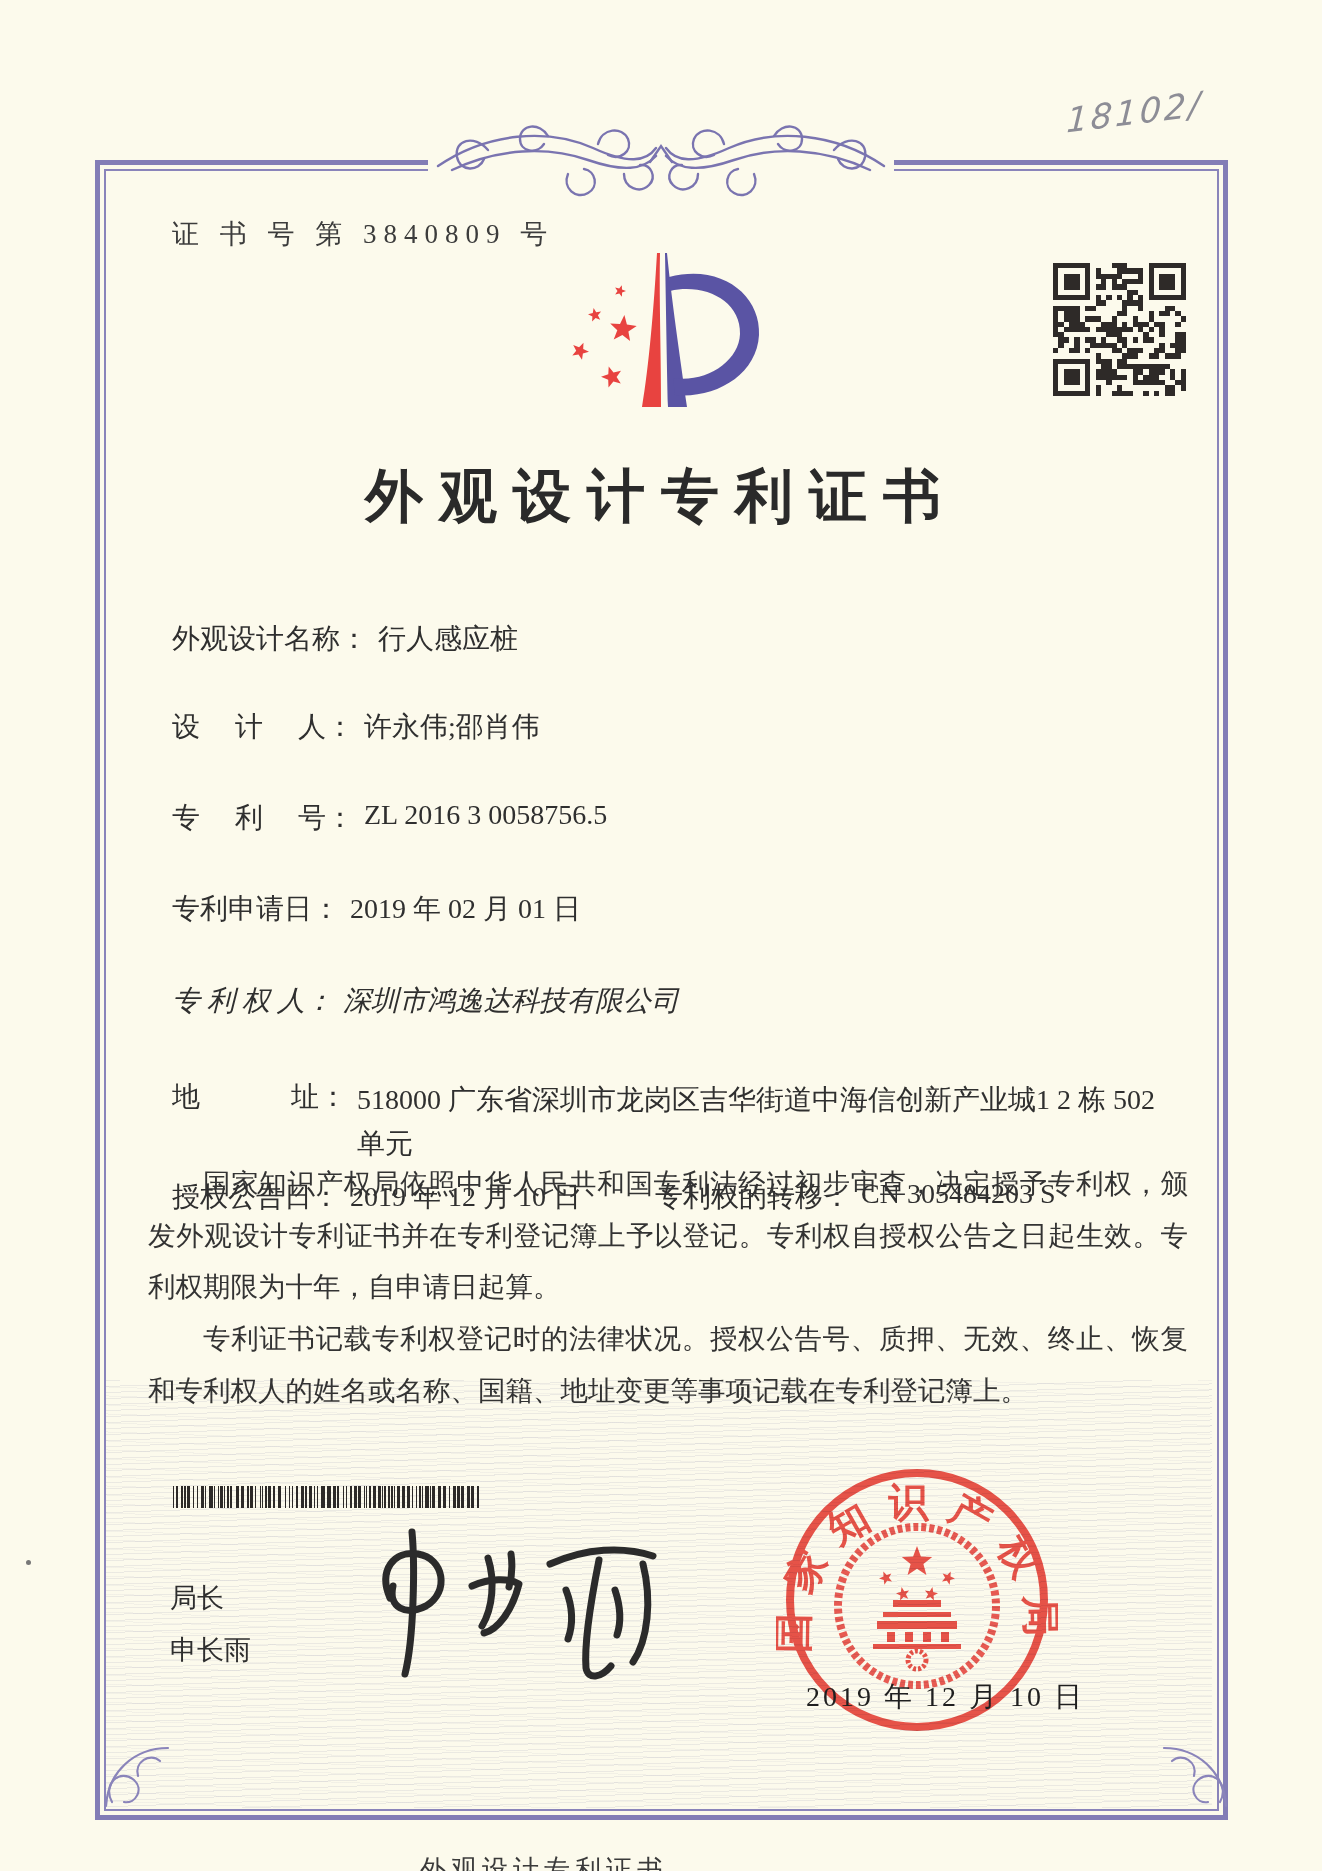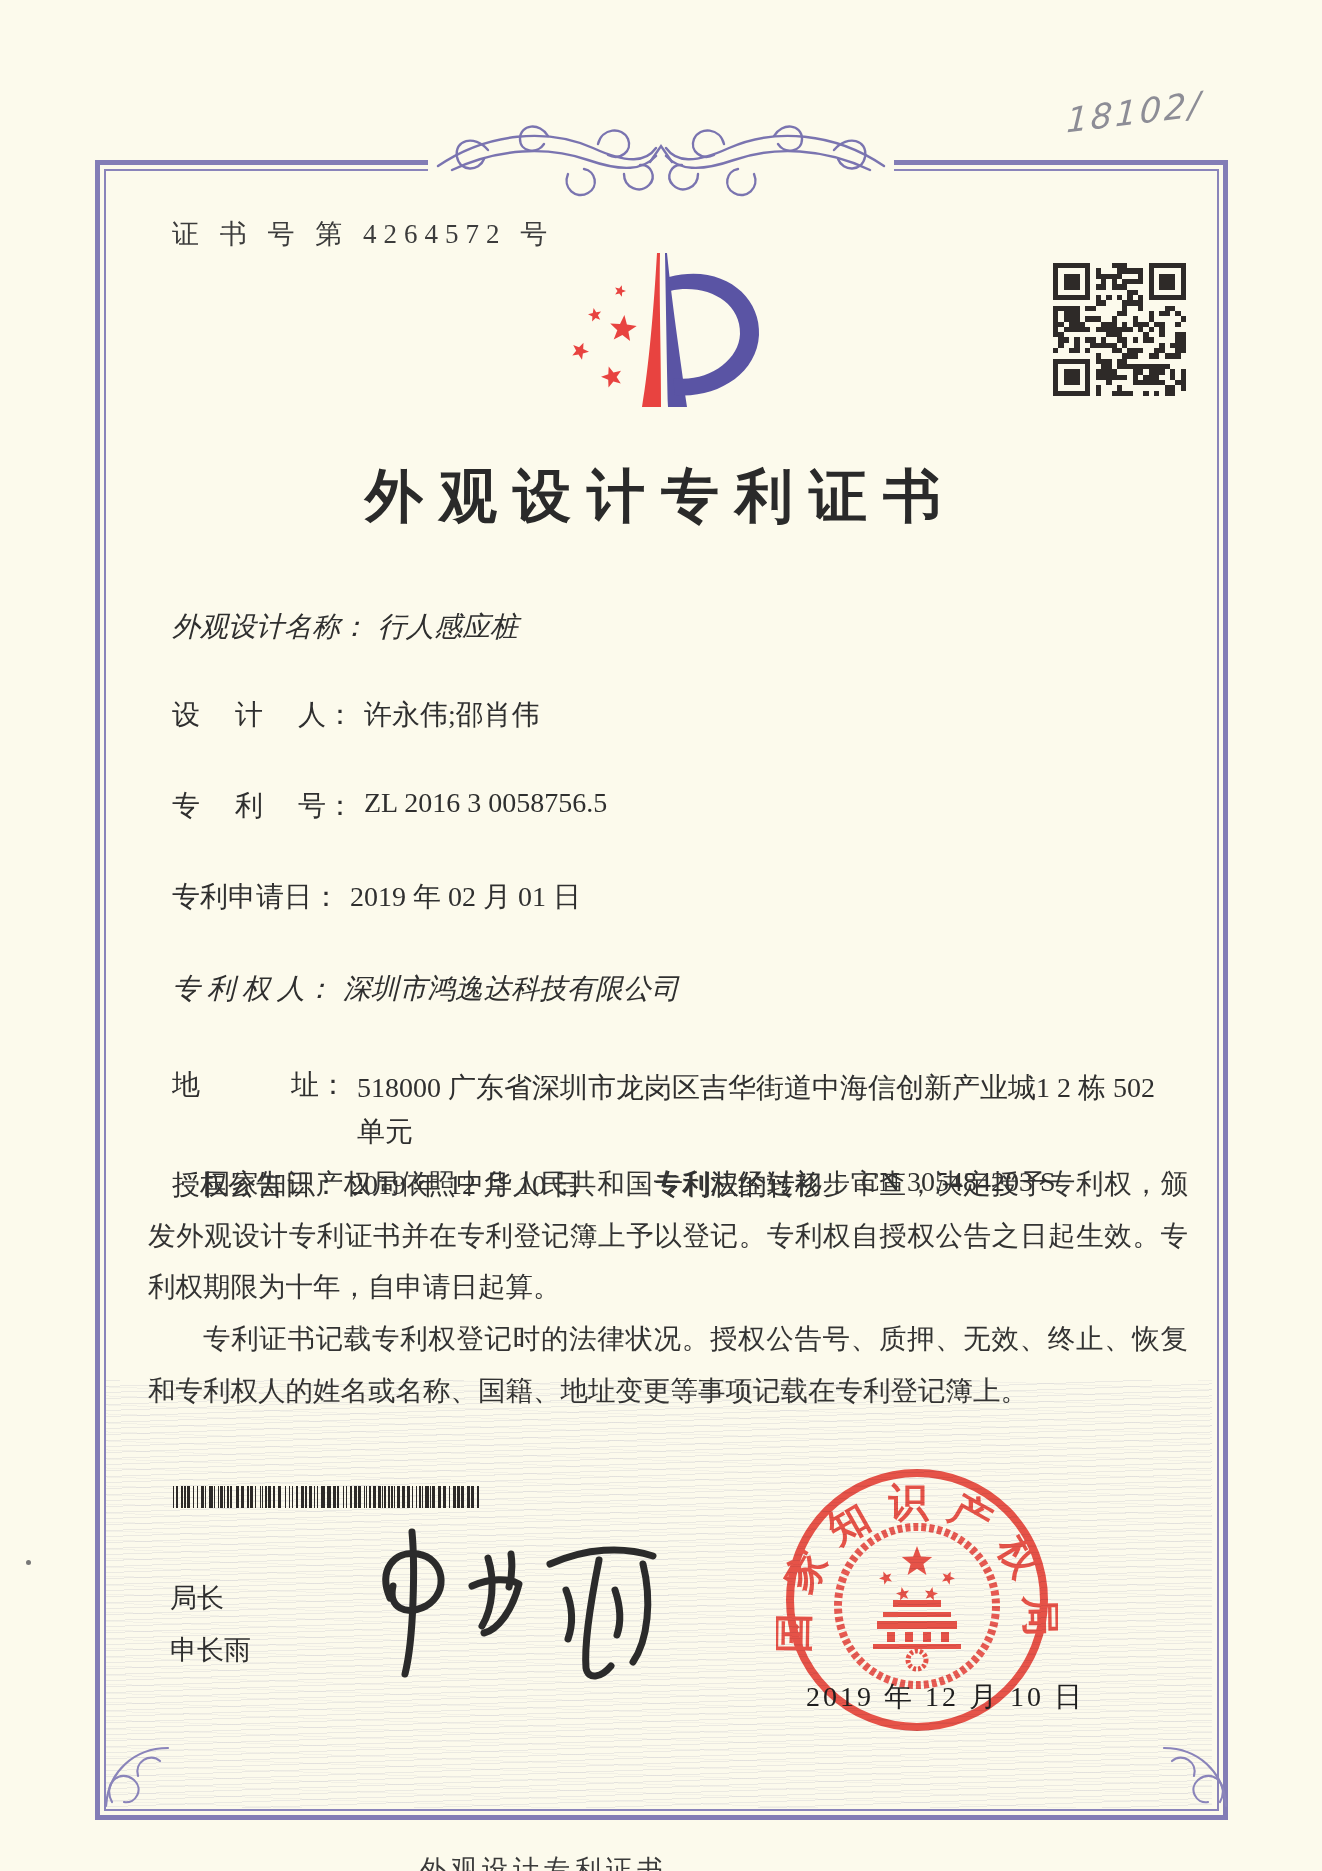--- a/index.html
+++ b/index.html
@@ -26,21 +26,21 @@
   .cert-number{position:absolute;left:172px;top:216px;font-size:27px;
     letter-spacing:7px;color:#3c3c3c;}
   .logo{position:absolute;left:553px;top:245px;}
   .qr{position:absolute;left:1053px;top:263px;width:133px;height:133px;}
   .title{position:absolute;left:0;top:458px;width:1322px;text-align:center;
     font-size:58px;font-weight:700;letter-spacing:16px;color:#2a2a2a;}
   .fields{position:absolute;left:172px;top:608px;width:1010px;font-size:28px;color:#2f2f2f;}
   .frow{position:relative;display:flex;align-items:flex-start;margin-bottom:0;}
   .frow .lab{white-space:pre;}
   .frow .val{margin-left:10px;white-space:pre;}
-  .r1{margin-top:0;font-style:italic;}
+  .r1{margin-top:12px;}
   .r2{margin-top:50px;}
   .r3{margin-top:53px;}
   .r4{margin-top:53px;}
   .r5{margin-top:54px;font-style:italic;}
   .r6{margin-top:58px;}
   .r6 .val{line-height:44px;margin-left:10px;white-space:normal;width:800px;}
   .r7{margin-top:12px;}
   .pair2{position:absolute;left:483px;top:0;display:flex;}
   .body-text{position:absolute;left:148px;top:1158px;width:1040px;
     font-size:27.5px;line-height:1.88;text-align:justify;color:#333;}
@@ -112,21 +112,21 @@
       <path d="M8,70 C10,36 36,12 70,12"></path>
       <path d="M14,66 c-10,-18 8,-34 22,-22 c10,9 2,24 -10,22"></path>
       <path d="M40,40 c-4,-14 12,-24 22,-15"></path>
     </g>
   </svg>
 
   <div class="dot-mark"></div>
 
   <div class="handwritten">18102/</div>
 
-  <div class="cert-number">证 书 号 第 4264572 号</div>
+  <div class="cert-number">证 书 号 第 3840809 号</div>
 
   <svg class="logo" width="230" height="168" viewBox="0 0 230 168">
     <g fill="#e84340" id="logo-stars">
         <polygon points="68.8,40.3 69.0,44.5 73.0,45.9 69.1,47.5 68.9,51.7 66.3,48.4 62.2,49.6 64.5,46.0 62.1,42.5 66.2,43.6"></polygon>
         <polygon points="40.6,63.1 43.2,67.3 48.1,66.6 44.9,70.3 47.2,74.7 42.6,72.9 39.1,76.4 39.4,71.4 35.0,69.2 39.8,68.0"></polygon>
         <polygon points="71.4,70.1 73.9,79.6 83.7,81.0 75.4,86.4 77.1,96.1 69.4,89.9 60.7,94.4 64.3,85.2 57.2,78.4 67.0,78.9"></polygon>
         <polygon points="30.5,97.7 30.2,104.0 36.0,106.8 29.9,108.5 29.0,114.8 25.5,109.5 19.3,110.6 23.2,105.7 20.2,100.1 26.1,102.3"></polygon>
         <polygon points="55.7,121.5 60.5,127.6 68.0,125.7 63.6,132.1 67.8,138.6 60.4,136.4 55.5,142.4 55.2,134.7 48.0,131.8 55.3,129.2"></polygon>
       </g>
     <path fill="#e84340" d="M104,8 C101,60 96,122 89,162 L108,162 C108,104 106,50 107,8 Z"></path>

